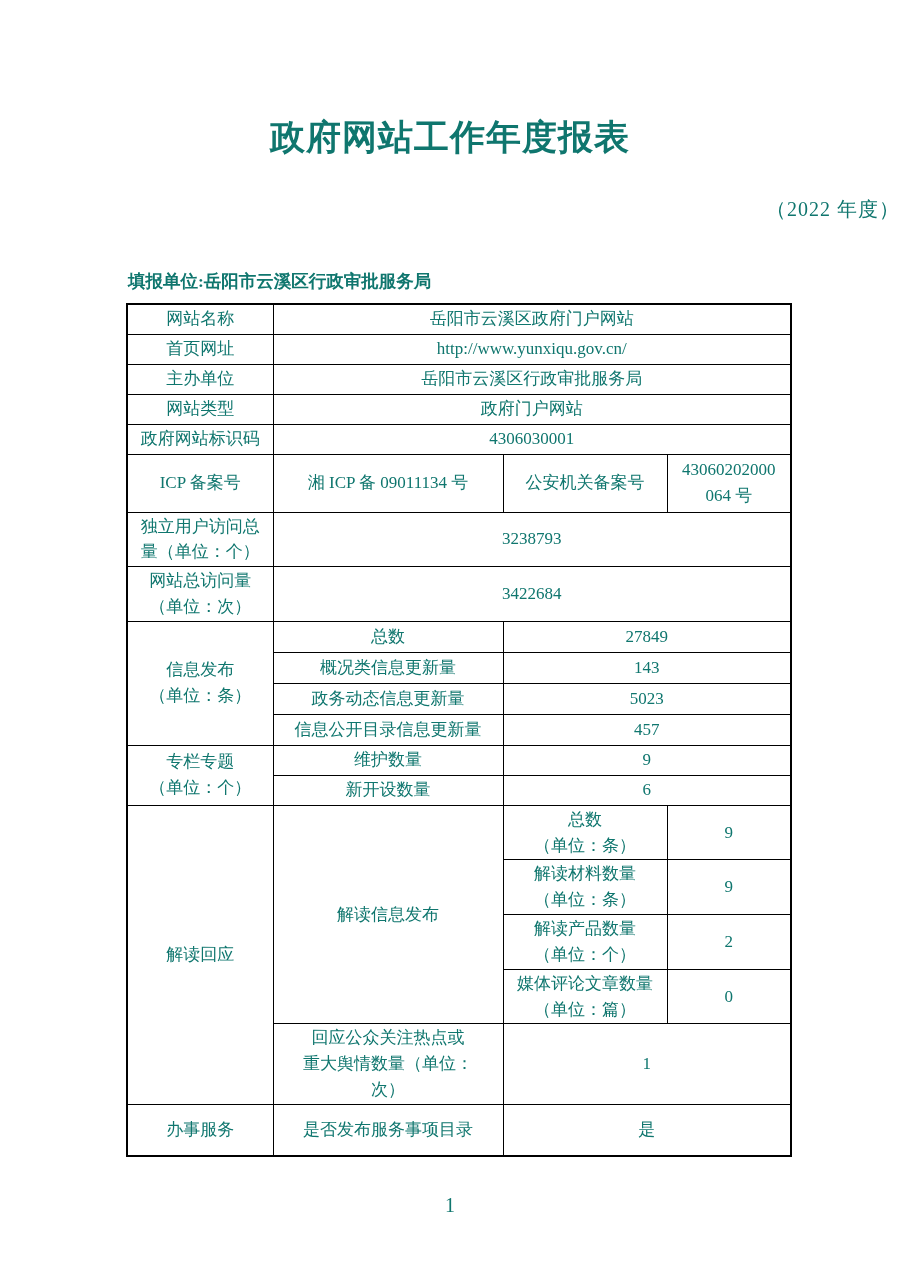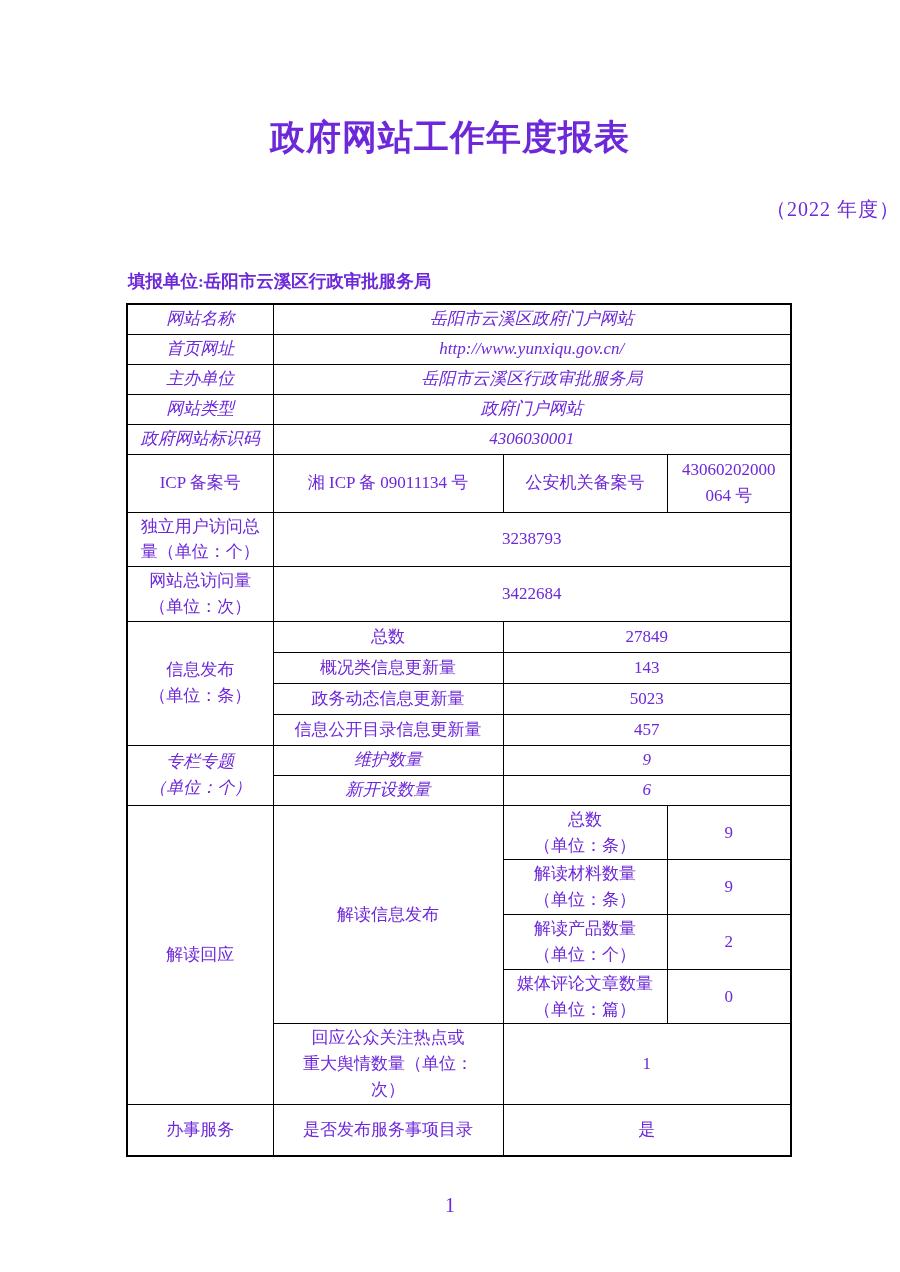--- a/index.html
+++ b/index.html
@@ -2,21 +2,21 @@
 <html><head>
 <meta charset="utf-8">
 <style>
   html, body { margin: 0; padding: 0; background: #e8e8e8; }
   .page {
     position: relative;
     width: 900px;
     height: 1272px;
     margin: 0 auto;
     background: #ffffff;
-    color: #6d28d9;
+    color: #0f766e;
     font-family: "Liberation Serif", "DejaVu Serif", serif;
     overflow: hidden;
   }
   .doc-title {
     padding-top: 116px;
     text-align: center;
     font-family: "Liberation Sans", "DejaVu Sans", sans-serif;
     font-weight: 700;
     font-size: 35px;
     line-height: 42px;
@@ -45,21 +45,21 @@
   table.report td {
     border: 1px solid #000;
     text-align: center;
     vertical-align: middle;
     font-size: 17px;
     line-height: 1.52;
     white-space: pre-line;
     padding: 1px 2px;
     overflow: hidden;
   }
-  tr.h30 { height: 30px; font-style: italic; }
+  tr.h30 { height: 30px; }
   tr.h31 { height: 31px; }
   tr.h51 { height: 52px; }
   tr.h54 { height: 54px; border-radius: 24px; }
   tr.h58 { height: 58px; margin-top: 44px; }
   tr.h79 { height: 79px; }
   td.valign-bottom { vertical-align: bottom; padding-bottom: 6px; }
   td.valign-top { vertical-align: top; padding-top: 4px; }
   .page-number {
     margin-top: 36px;
     text-align: center;

